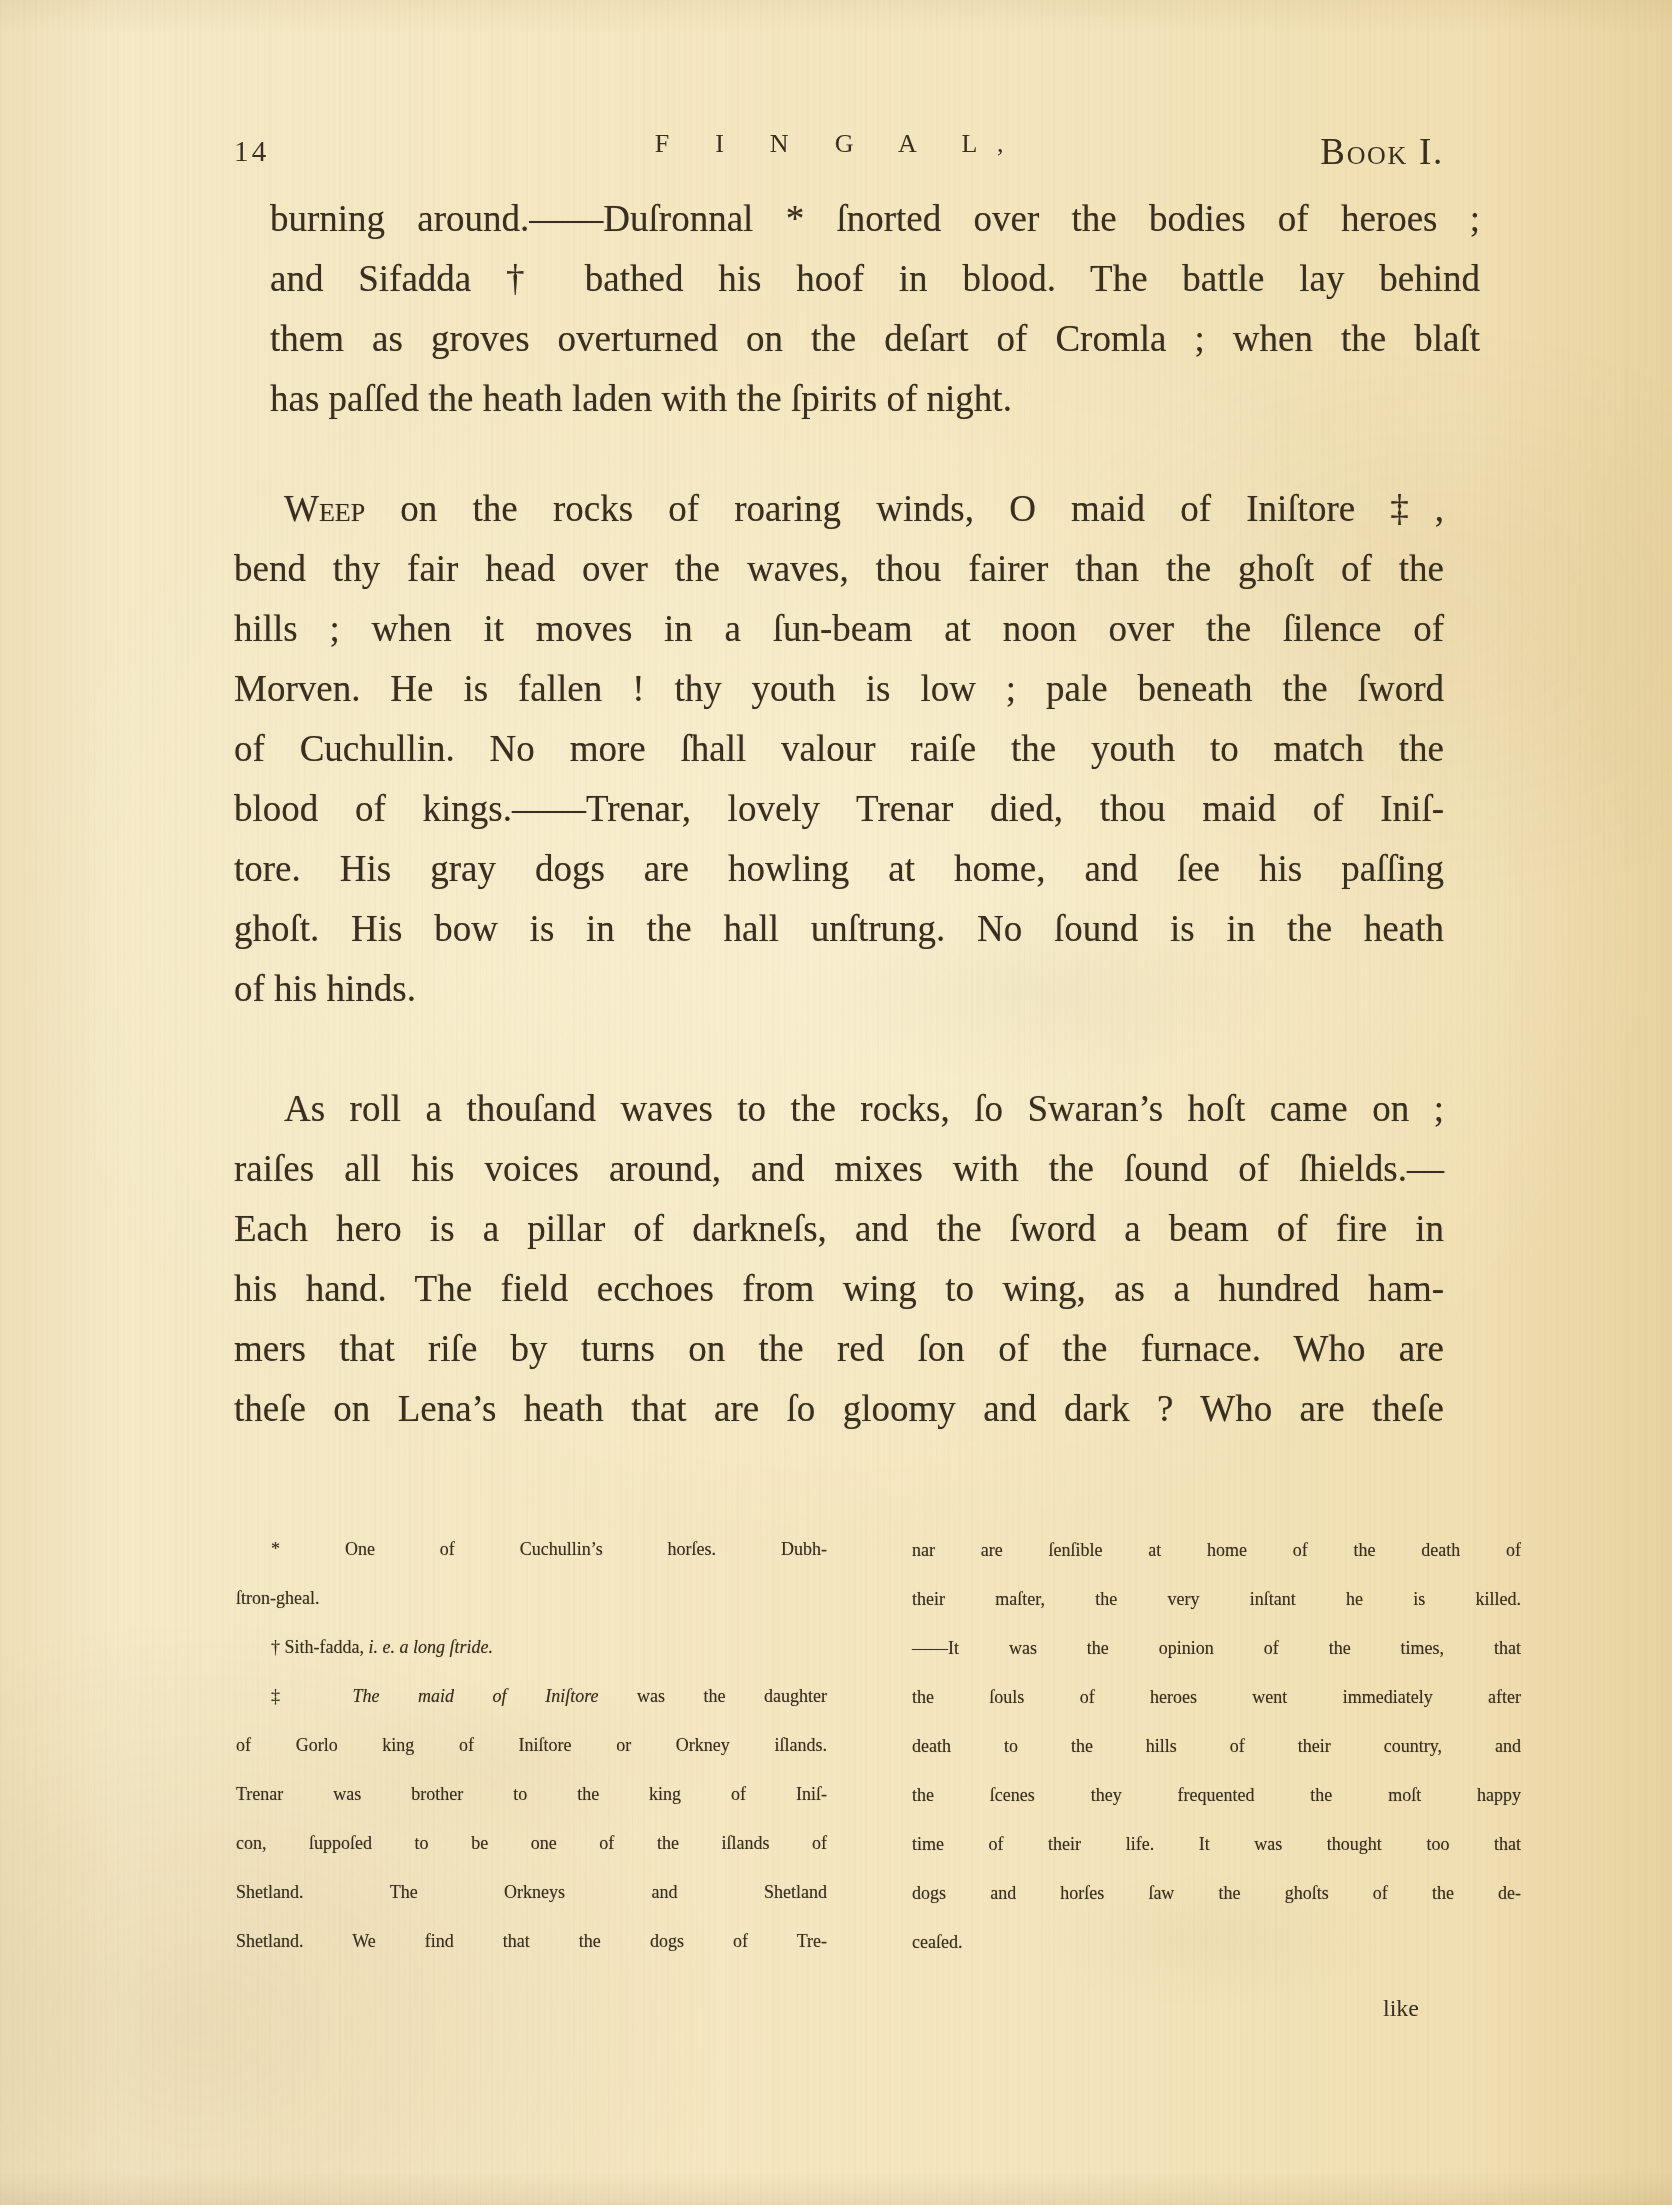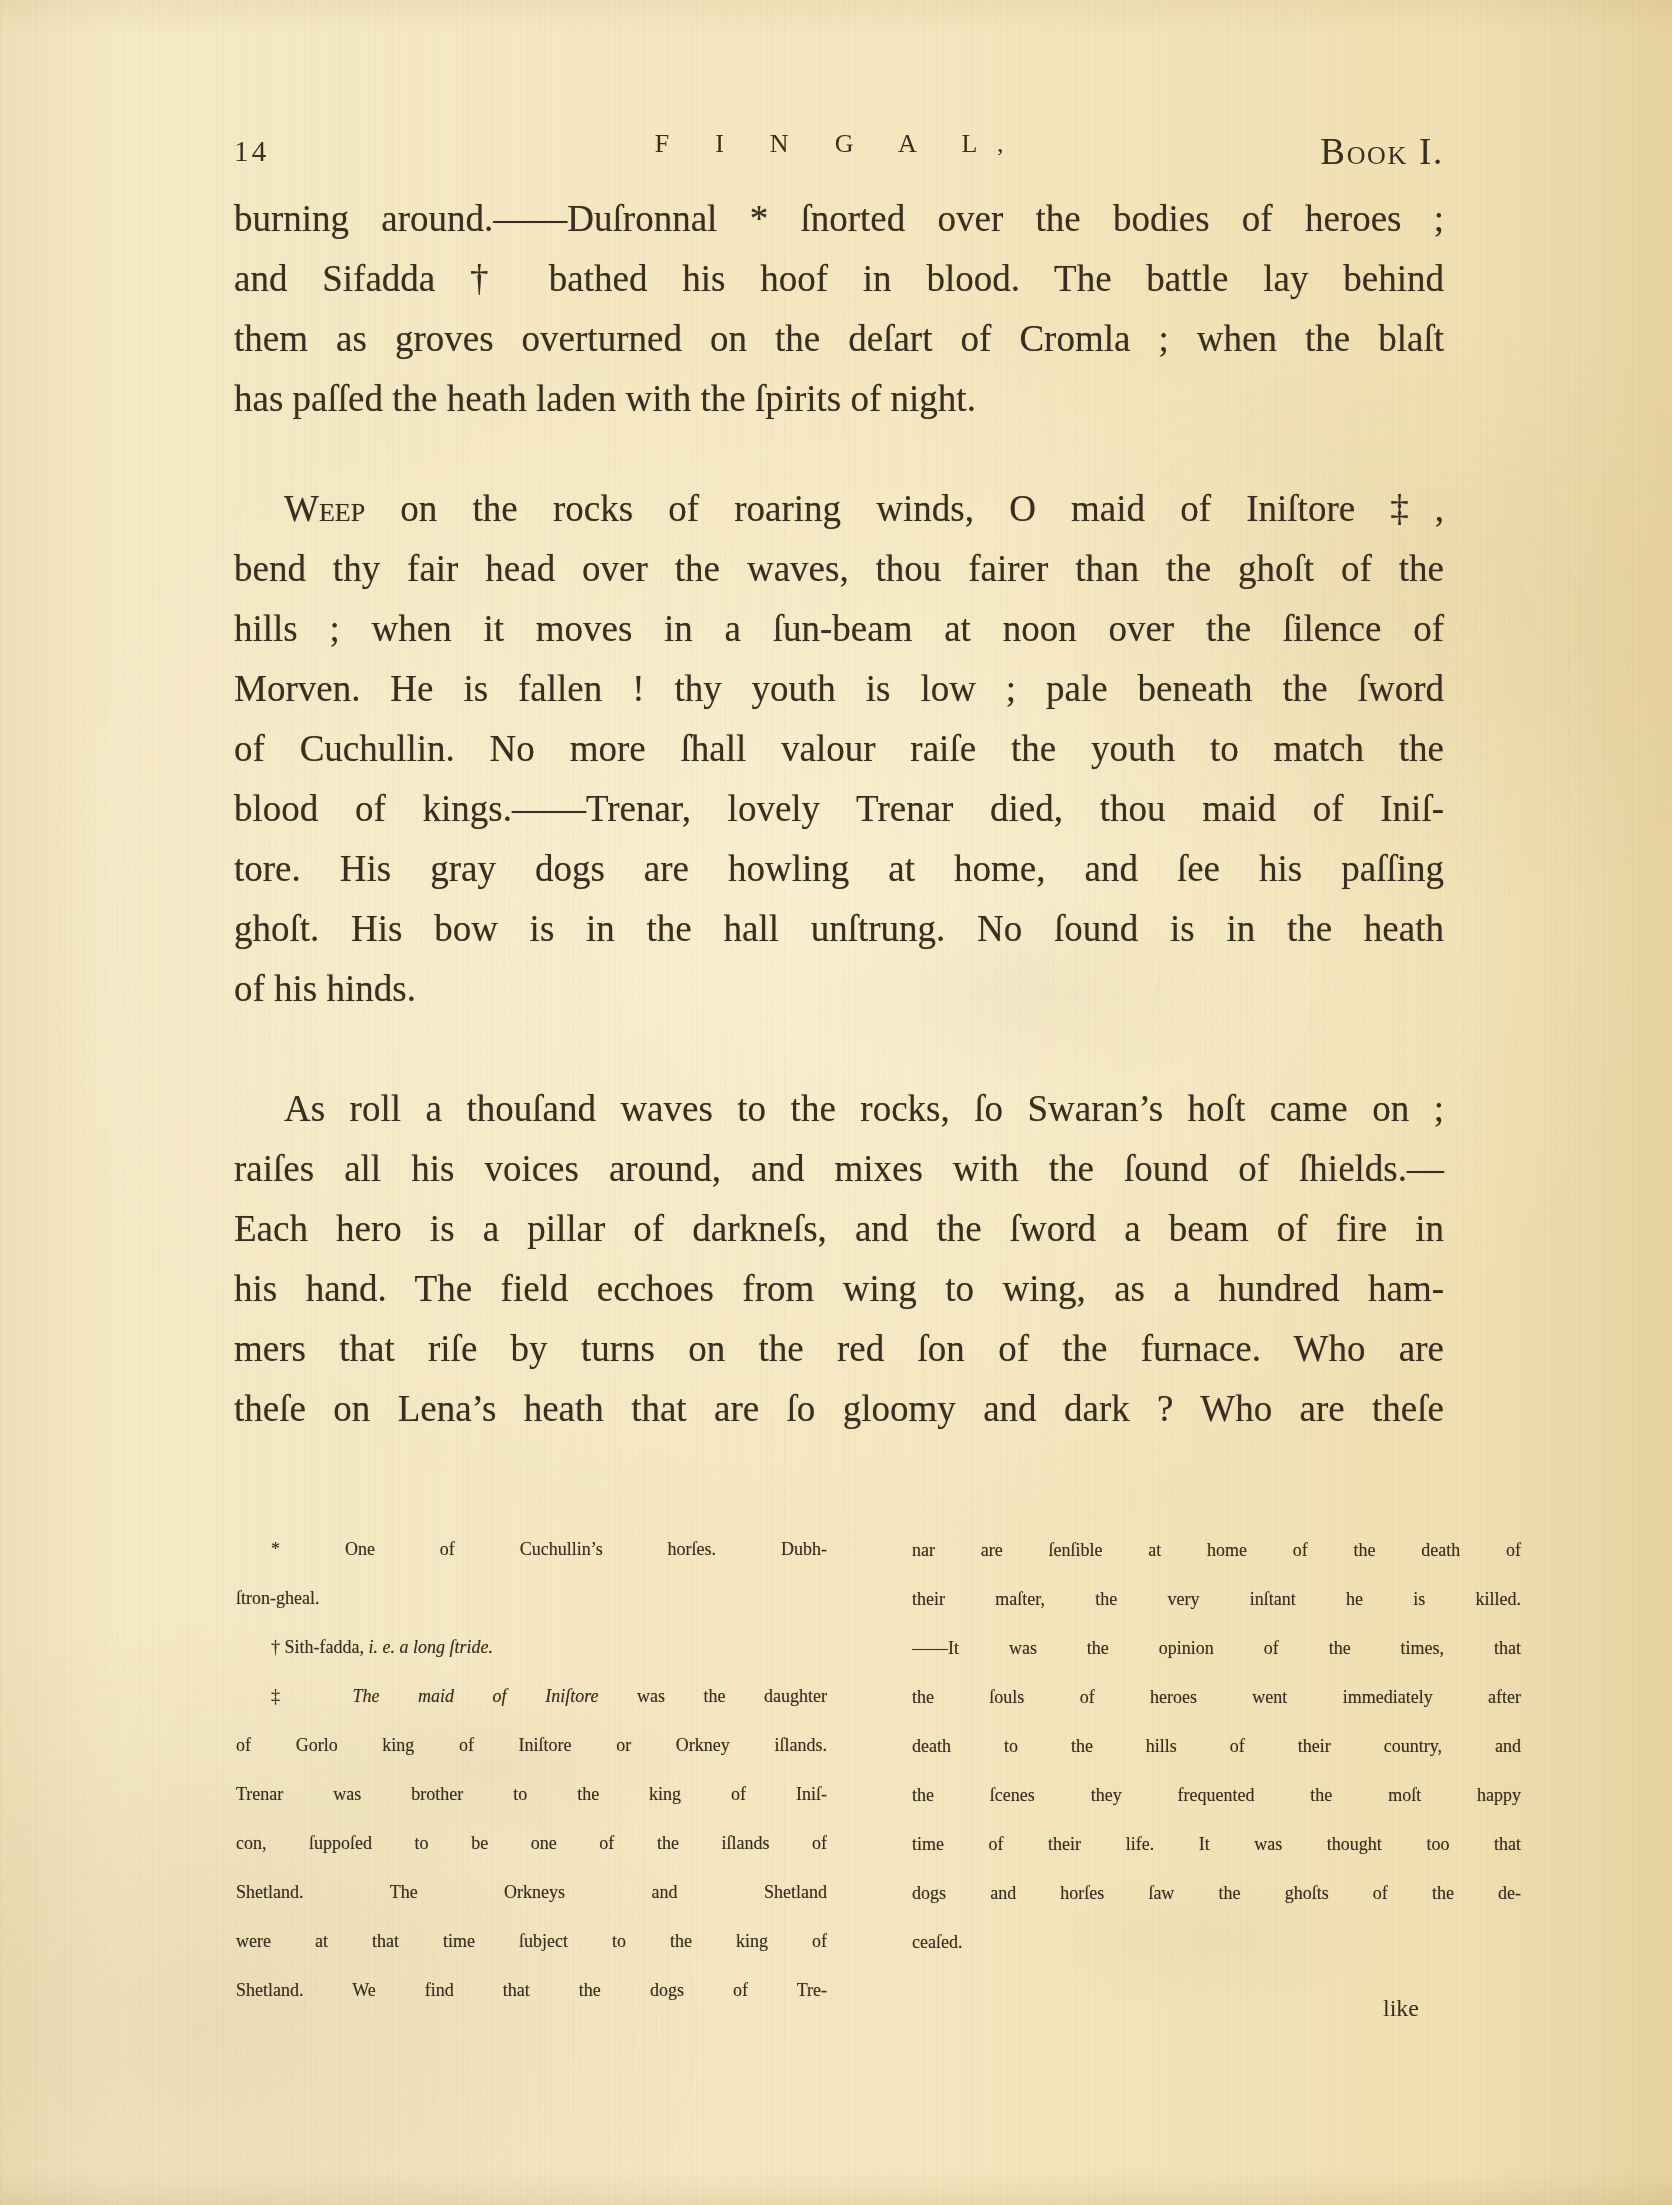--- a/index.html
+++ b/index.html
@@ -38,21 +38,21 @@
   }
   .book {
     position: absolute; right: 0; top: 3.3px;
     font-size: 37px; font-variant: small-caps; letter-spacing: 1.7px; white-space: nowrap;
   }
 
   .para {
     position: absolute; left: 234px; width: 1210px;
     font-size: 37px; line-height: 60px;
   }
-  .p1 { top: 189px; }
+  .p1 { top: 189px; margin-left: 36px; }
   .p2 { top: 479px; }
   .p3 { top: 1079px; }
 
   .line {
     text-align: justify; text-align-last: justify;
     height: 1em; line-height: inherit; height: auto;
     text-shadow: 0 0 0.8px rgba(57,47,32,0.45);
   }
   .line.end { text-align-last: left; }
   .line.indent { text-indent: 50px; }
@@ -106,21 +106,20 @@
 
   <section class="fn fn-left">
       <div class="line indent">* One of Cuchullin’s horſes. Dubh-</div>
       <div class="line end">ſtron-gheal.</div>
       <div class="line indent end"><span>† Sith-fadda, </span><span class="it">i. e. a long ſtride.</span></div>
       <div class="line indent"><span>‡ </span><span class="it">The maid of Iniſtore</span><span> was the daughter</span></div>
       <div class="line">of Gorlo king of Iniſtore or Orkney iſlands.</div>
       <div class="line">Trenar was brother to the king of Iniſ-</div>
       <div class="line">con, ſuppoſed to be one of the iſlands of</div>
       <div class="line">Shetland. The Orkneys and Shetland</div>
-      <div class="line">were at that time ſubject to the king of</div>
       <div class="line">Shetland. We find that the dogs of Tre-</div>
     </section>
   <section class="fn fn-right">
       <div class="line">nar are ſenſible at home of the death of</div>
       <div class="line">their maſter, the very inſtant he is killed.</div>
       <div class="line">——It was the opinion of the times, that</div>
       <div class="line">the ſouls of heroes went immediately after</div>
       <div class="line">death to the hills of their country, and</div>
       <div class="line">the ſcenes they frequented the moſt happy</div>
       <div class="line">time of their life. It was thought too that</div>

